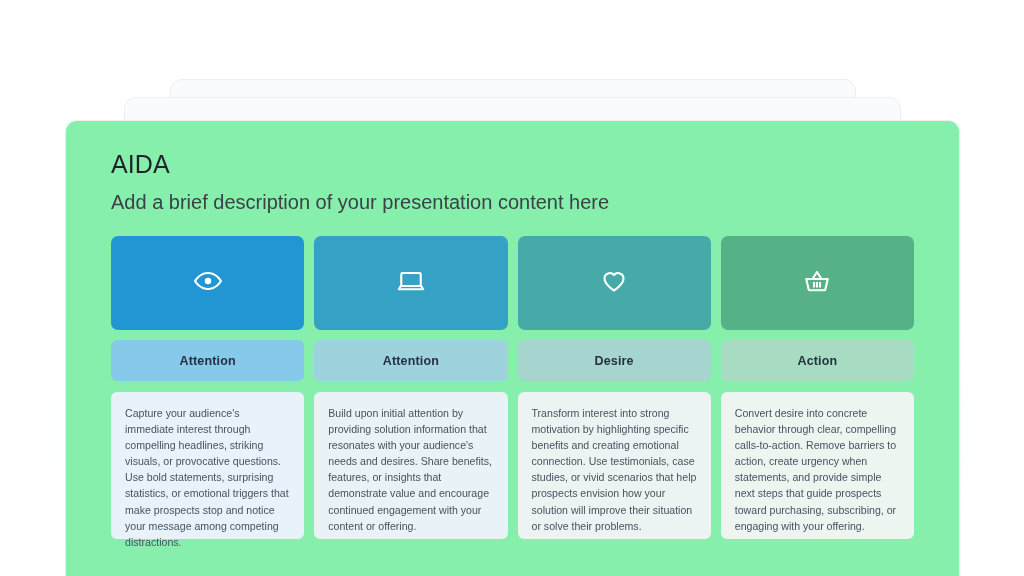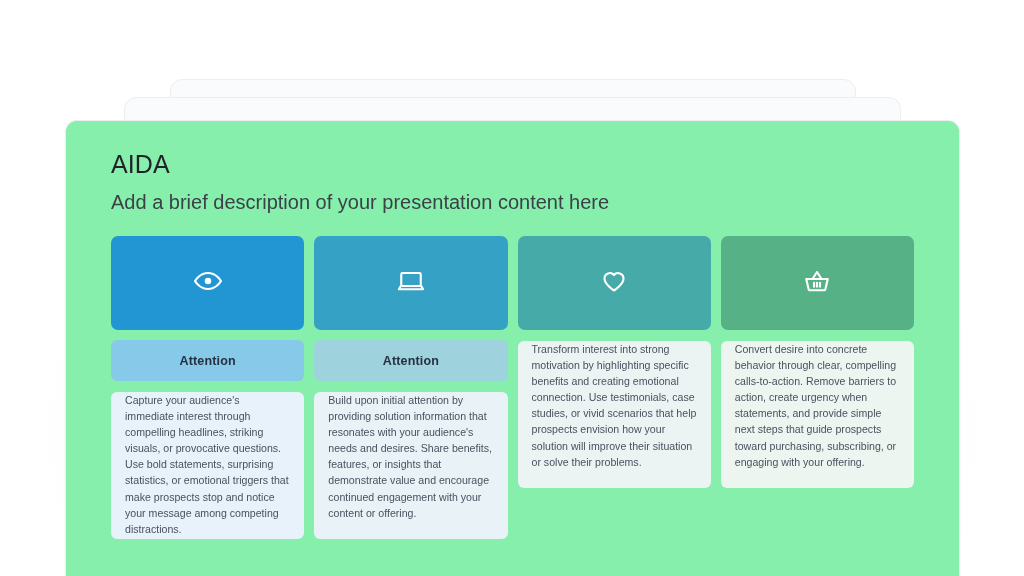--- a/index.html
+++ b/index.html
@@ -120,21 +120,21 @@
     font-size: 12.5px;
     font-weight: 700;
     color: #263141;
     letter-spacing: 0.15px;
   }
 
   .body-panel {
     margin-top: 11px;
     height: 147px;
     border-radius: 6px;
-    padding: 0 14px 12px 14px;
+    padding: 13px 14px 12px 14px;
   }
 
   .body-text {
     font-size: 10.6px;
     line-height: 1.52;
     color: #47525f;
   }
 </style>
 </head>
 <body>
@@ -183,35 +183,37 @@
       </div>
 
       <div class="col">
         <div class="icon-tile" style="background:#45aaa8">
           <span>
             <svg viewBox="0 0 24 24">
               <path d="M12 19.6s-7.6-4.8-7.6-9.6a4.3 4.3 0 0 1 7.6-2.8 4.3 4.3 0 0 1 7.6 2.8c0 4.8-7.6 9.6-7.6 9.6Z"></path>
             </svg>
           </span>
         </div>
+        <div class="label-bar" style="background:#a5d5ce">Desire</div>
         <div class="body-panel" style="background:#ecf4f3">
           <div class="body-text">Transform interest into strong motivation by highlighting specific benefits and creating emotional connection. Use testimonials, case studies, or vivid scenarios that help prospects envision how your solution will improve their situation or solve their problems.</div>
         </div>
       </div>
 
       <div class="col">
         <div class="icon-tile" style="background:#56b187">
           <span>
             <svg viewBox="0 0 24 24">
               <path d="M8.4 10.4 12 4.8l3.6 5.6"></path>
               <path d="M3.4 10.4h17.2l-1.9 8.2a1 1 0 0 1-1 .8H6.3a1 1 0 0 1-1-.8Z"></path>
               <path d="M9.6 13.4v3.2M12 13.4v3.2M14.4 13.4v3.2"></path>
             </svg>
           </span>
         </div>
+        <div class="label-bar" style="background:#a7dcc2">Action</div>
         <div class="body-panel" style="background:#edf5f0">
           <div class="body-text">Convert desire into concrete behavior through clear, compelling calls-to-action. Remove barriers to action, create urgency when statements, and provide simple next steps that guide prospects toward purchasing, subscribing, or engaging with your offering.</div>
         </div>
       </div>
 
     </div>
   </div>
 </div>
 
 </body></html>

